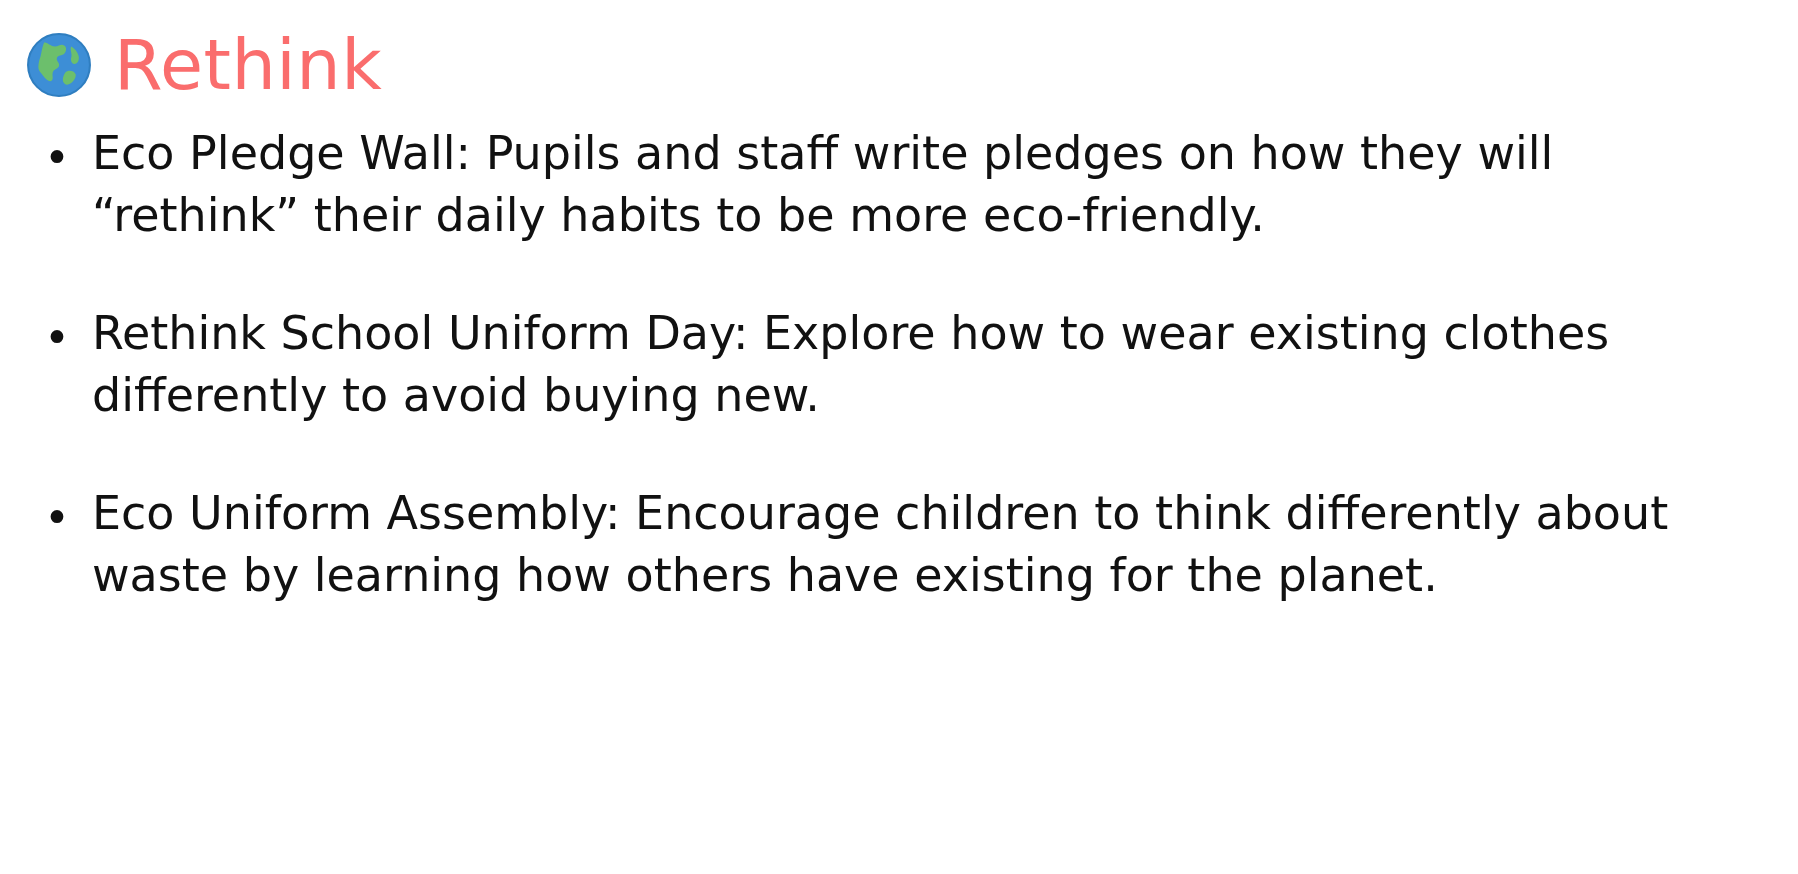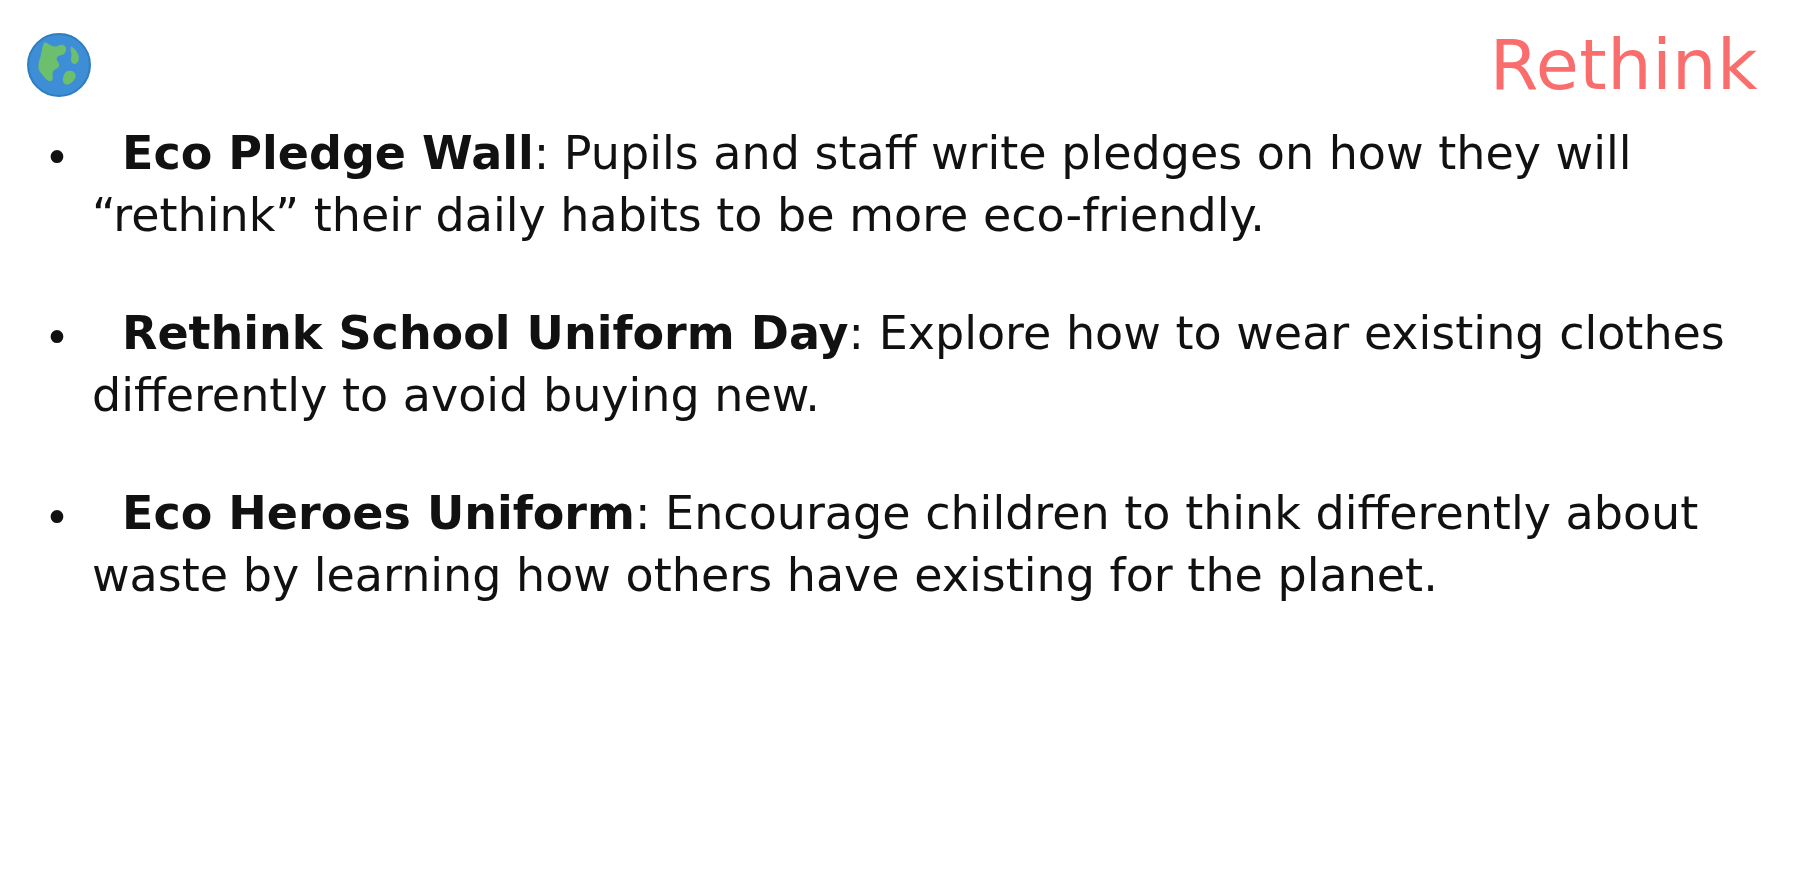--- a/index.html
+++ b/index.html
@@ -19,21 +19,20 @@
     height: 874px;
     padding: 30px 40px 0 22px;
     background: #ffffff;
     position: relative;
   }
   .heading-row {
     display: flex;
     align-items: center;
     gap: 22px;
     margin: 0 0 22px 4px;
-    justify-content: space-between;
   }
   .globe-icon {
     width: 66px;
     height: 66px;
     flex: 0 0 auto;
     display: block;
   }
   .heading-text {
     font-family: "DejaVu Sans", sans-serif;
     font-size: 70px;
@@ -63,22 +62,21 @@
     box-sizing: border-box;
   }
   .bullet-body {
     flex: 1 1 auto;
     font-size: 46px;
     line-height: 1.35;
     color: #111111;
     max-width: 1650px;
   }
   .bullet-lead {
-    font-weight: 700;
-    margin-left: 30px;
+    font-weight: 400;
   }
   .bullet-rest {
     font-weight: 400;
   }
 </style>
 </head>
 <body>
 
 <div class="slide">
 
@@ -100,18 +98,18 @@
       <span class="bullet-body"><span class="bullet-lead">Eco Pledge Wall</span><span class="bullet-rest">: Pupils and staff write pledges on how they will “rethink” their daily habits to be more eco-friendly.</span></span>
     </li>
 
     <li class="bullet-item">
       <span class="bullet-dot">•</span>
       <span class="bullet-body"><span class="bullet-lead">Rethink School Uniform Day</span><span class="bullet-rest">: Explore how to wear existing clothes differently to avoid buying new.</span></span>
     </li>
 
     <li class="bullet-item">
       <span class="bullet-dot">•</span>
-      <span class="bullet-body"><span class="bullet-lead">Eco Heroes Uniform</span><span class="bullet-rest">: Encourage children to think differently about waste by learning how others have existing for the planet.</span></span>
+      <span class="bullet-body"><span class="bullet-lead">Eco Uniform Assembly</span><span class="bullet-rest">: Encourage children to think differently about waste by learning how others have existing for the planet.</span></span>
     </li>
 
   </ul>
 
 </div>
 
 </body></html>

